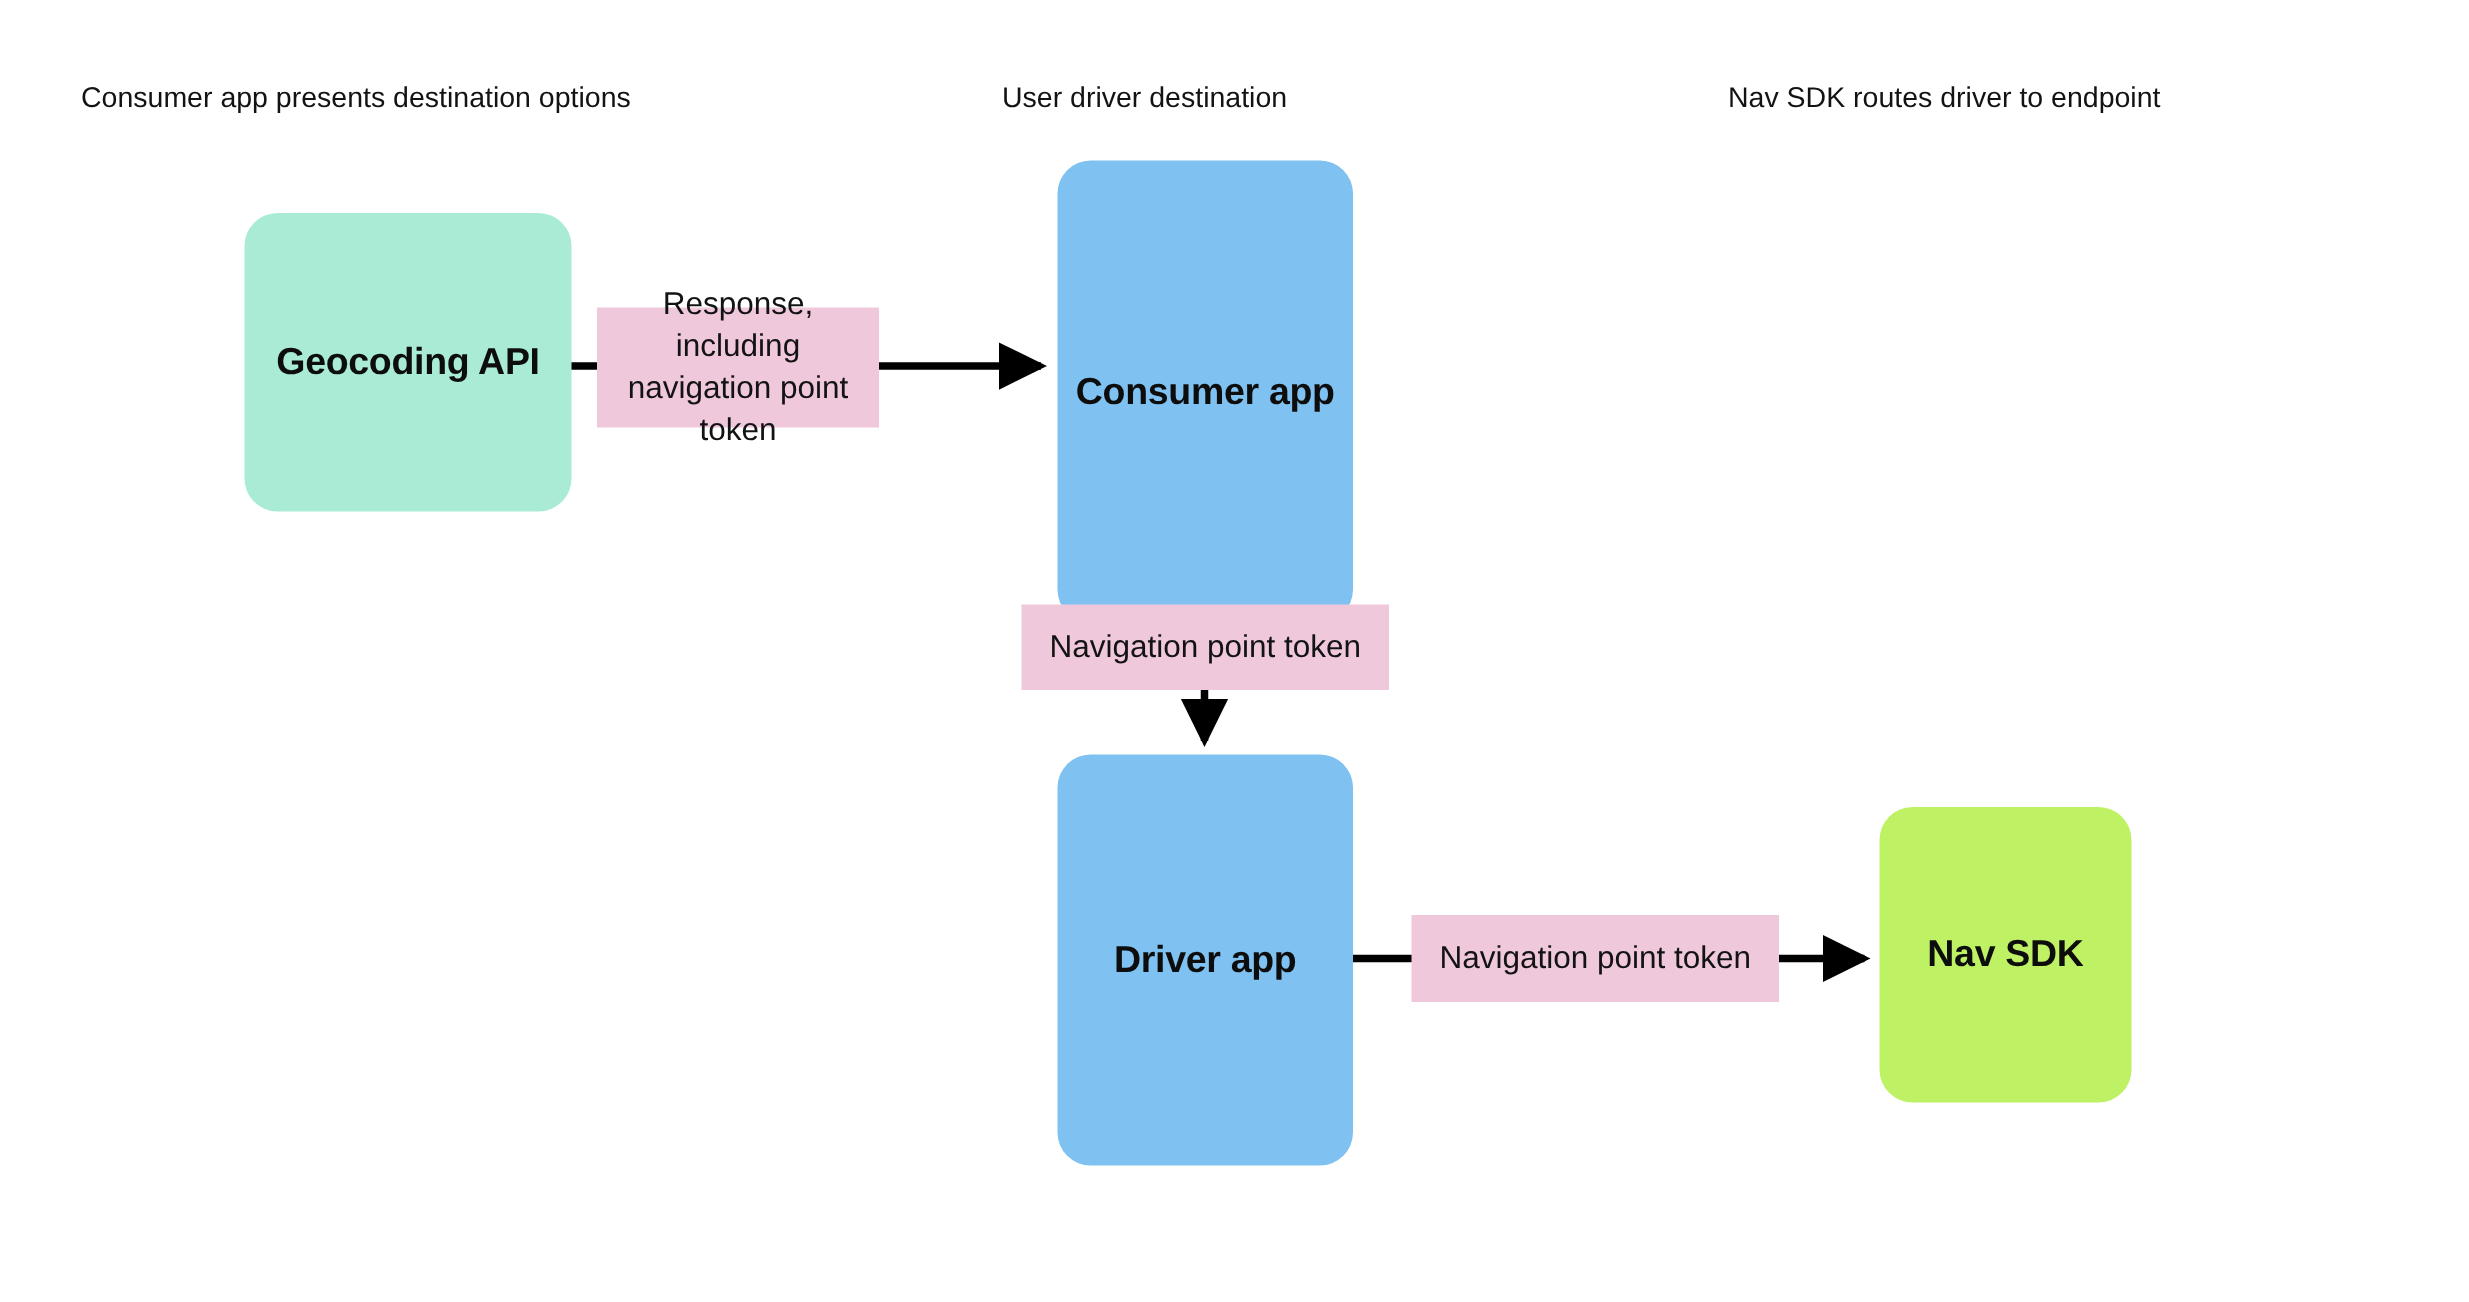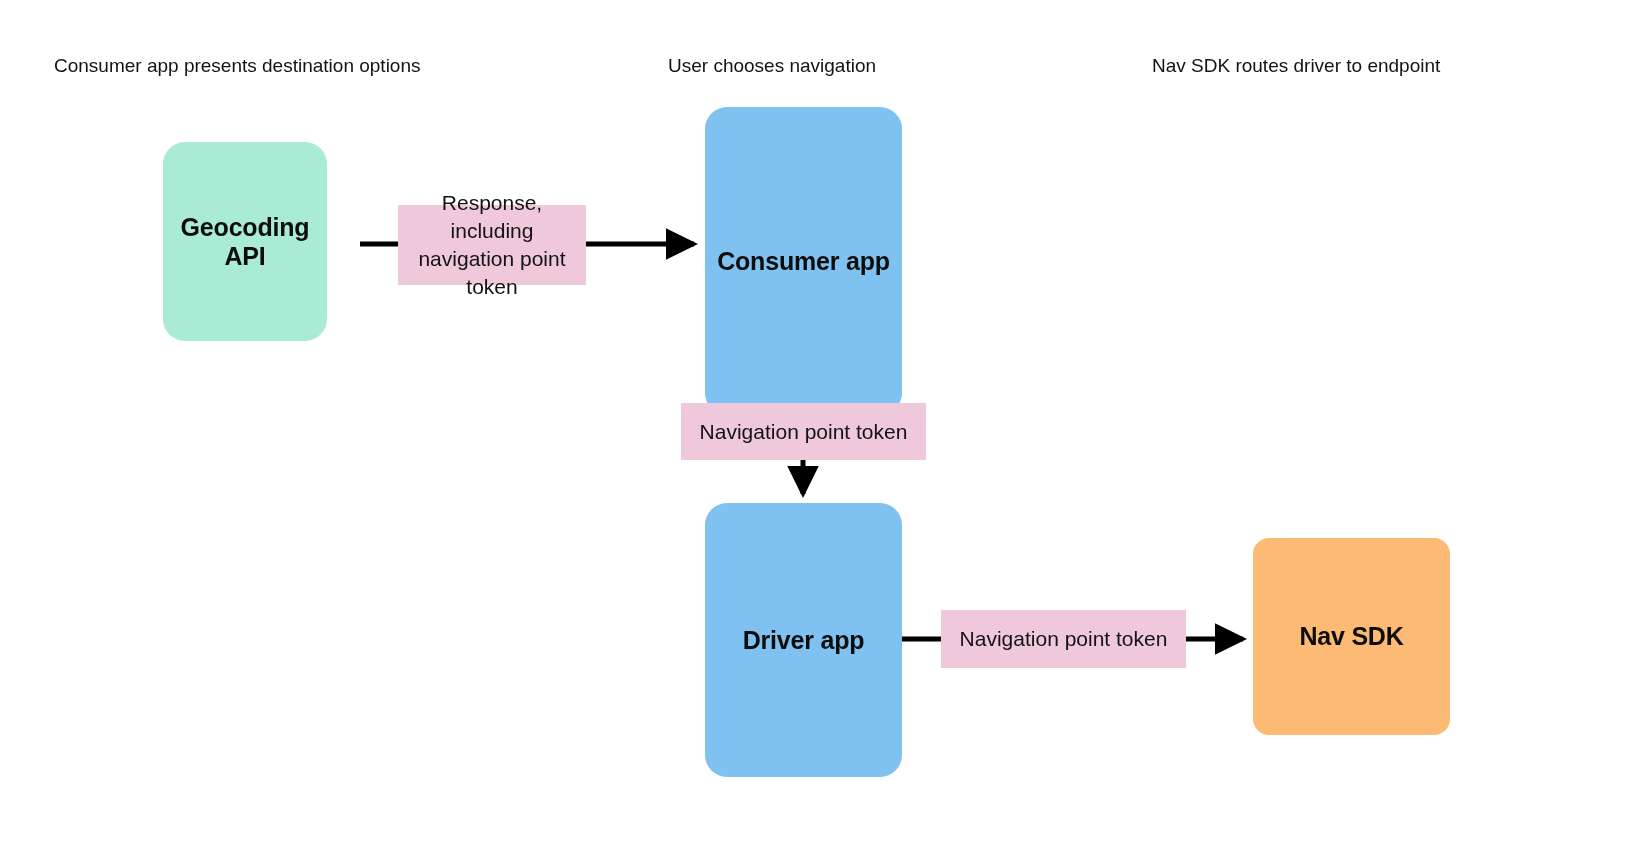--- a/index.html
+++ b/index.html
@@ -49,38 +49,37 @@
     font-size: 25px;
     font-weight: bold;
     color: #0d0d0d;
     text-align: center;
     line-height: 1.15;
     letter-spacing: -0.2px;
   }
 
   #node-geocoding {
     left: 163px; top: 142px;
-    width: 164px; height: 199px;
+    width: 218px; height: 199px;
     background: #a9ebd4;
   }
   #node-consumer {
     left: 705px; top: 107px;
     width: 197px; height: 308px;
     background: #7fc1f0;
   }
   #node-driver {
     left: 705px; top: 503px;
     width: 197px; height: 274px;
     background: #7fc1f0;
   }
   #node-navsdk {
     left: 1253px; top: 538px;
-    width: 197px; height: 197px;
-    background: #fdba74;
-    border-radius: 16px;
+    width: 168px; height: 197px;
+    background: #bef264;
   }
 
   
   #connectors {
     position: absolute;
     left: 0; top: 0;
     width: 1646px;
     height: 868px;
     pointer-events: none;
   }
@@ -116,21 +115,21 @@
     left: 941px; top: 610px;
     width: 245px; height: 58px;
   }
 </style>
 </head>
 <body>
 
 <div id="diagram-canvas">
 
   <div id="header-consumer" class="col-header">Consumer app presents destination options</div>
-  <div id="header-user" class="col-header">User chooses navigation</div>
+  <div id="header-user" class="col-header">User driver destination</div>
   <div id="header-navsdk" class="col-header">Nav SDK routes driver to endpoint</div>
 
   <svg id="connectors" viewBox="0 0 1646 868" width="1646" height="868" xmlns="http://www.w3.org/2000/svg">
     <defs>
       <marker id="arrowhead-right" markerWidth="7" markerHeight="7" refX="5.6" refY="3.5" orient="auto" markerUnits="strokeWidth">
         <path d="M 0 0.35 L 6.4 3.5 L 0 6.65 z" fill="#000000"></path>
       </marker>
     </defs>
 
     <g>

